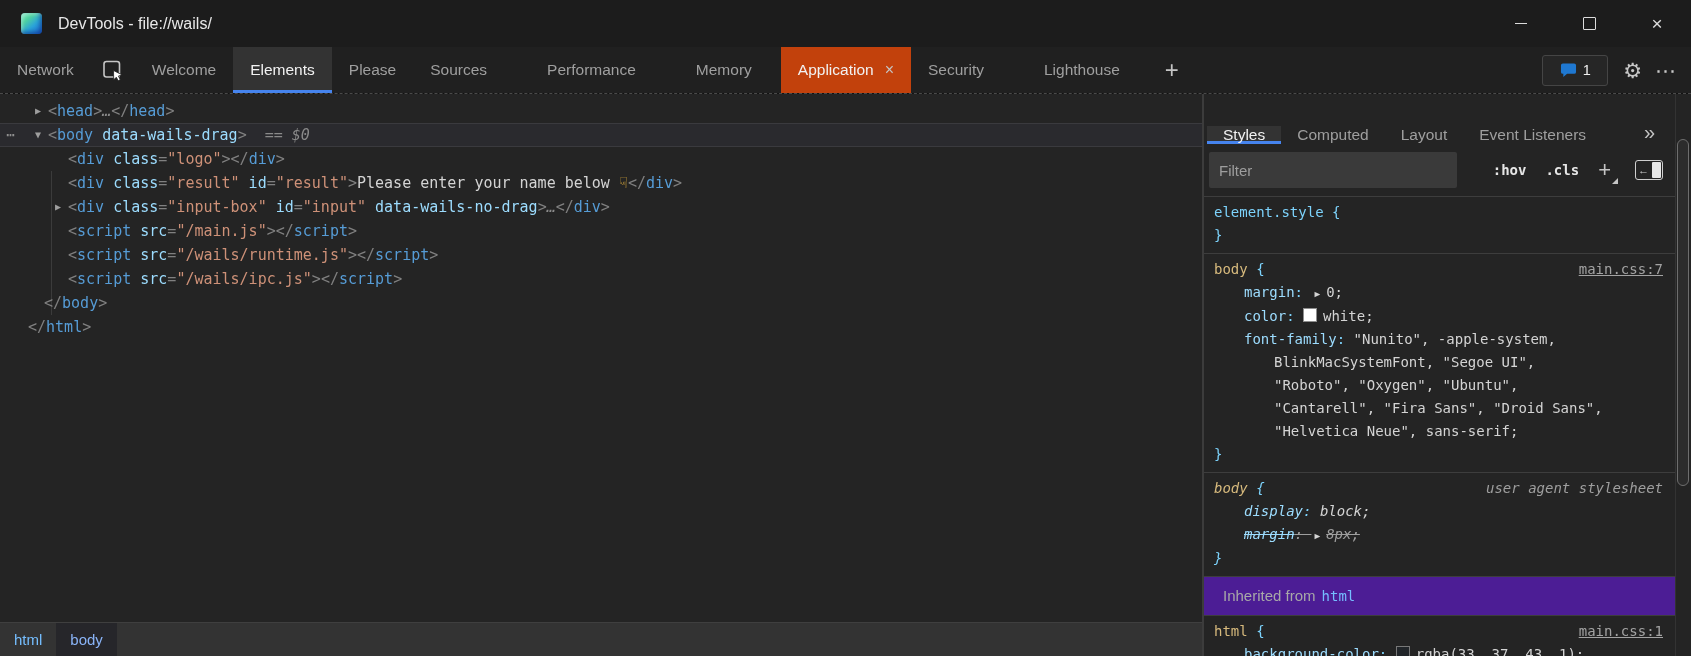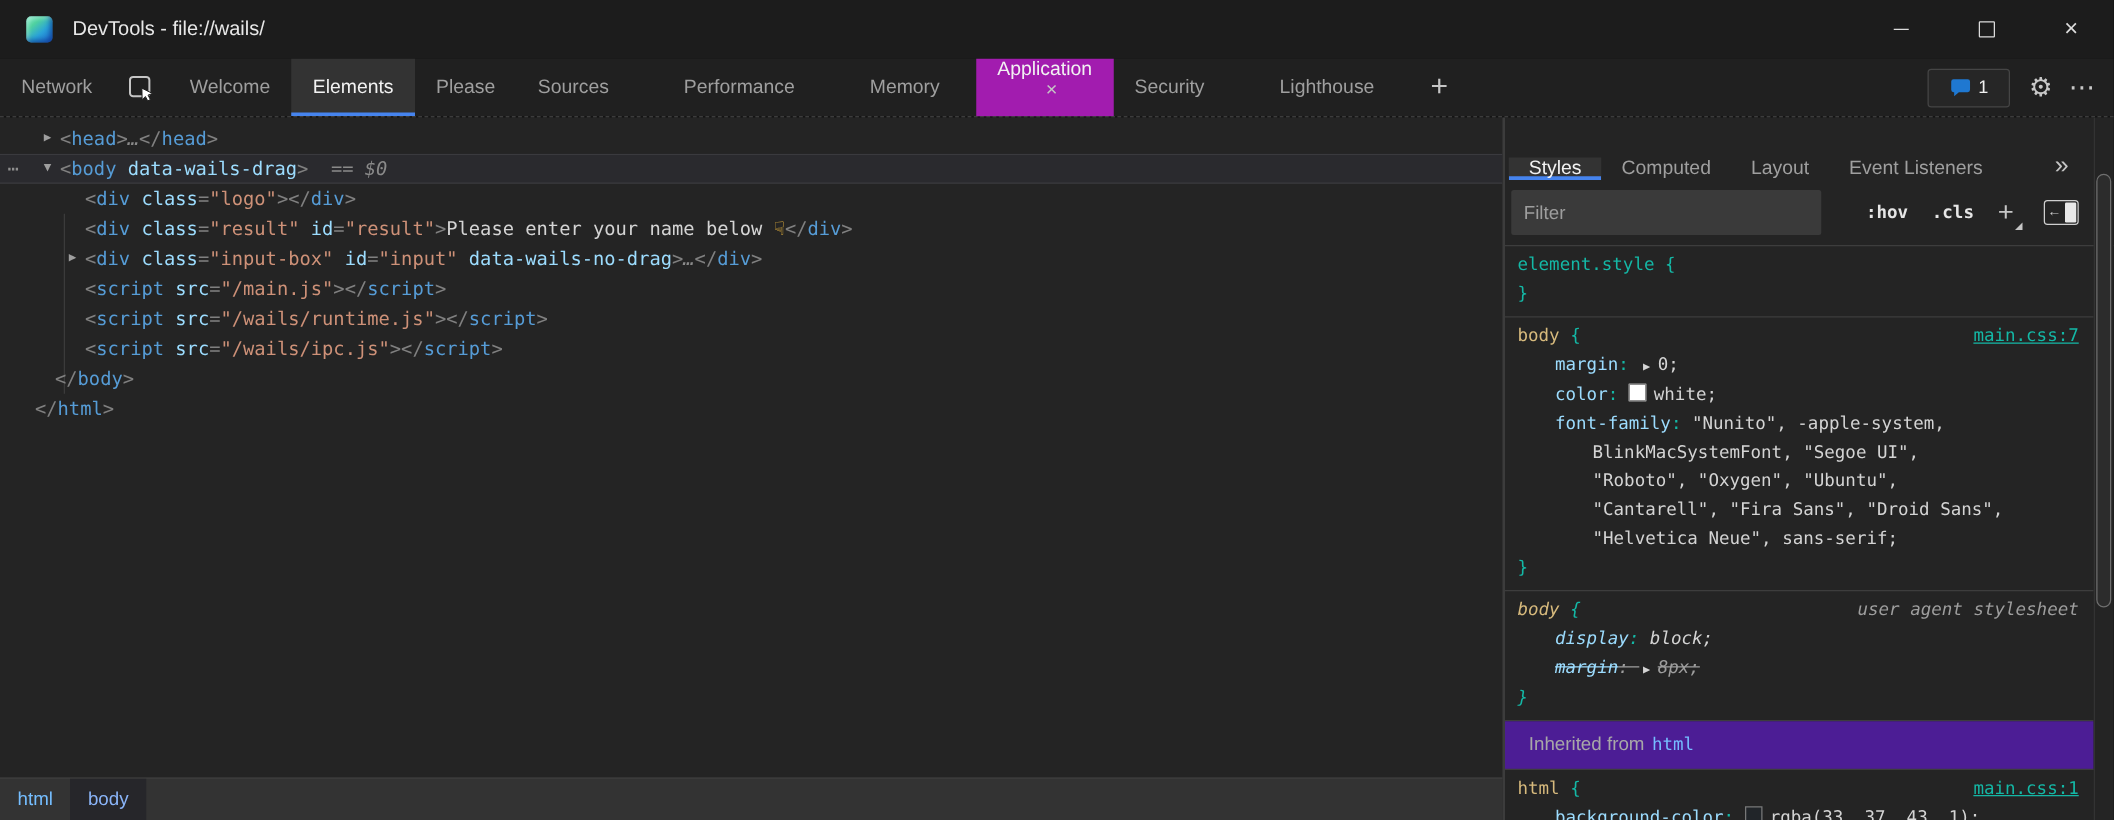--- a/index.html
+++ b/index.html
@@ -16,21 +16,21 @@
   .winbtn{width:68px;height:47px;display:flex;align-items:center;justify-content:center;color:#dcdcdc;}
   .glyph-min{display:block;width:12px;height:1.5px;background:#dcdcdc;}
   .glyph-max{display:block;width:11px;height:11px;border:1.2px solid #dcdcdc;border-radius:1px;}
   .glyph-close{font-size:19px;line-height:1;}
   
   .tabbar{position:absolute;left:0;top:47px;width:1691px;height:46px;background:#202020;
           display:flex;align-items:stretch;}
   .inspect-btn{width:44px;display:flex;align-items:center;justify-content:center;}
   .tab{padding:0 17px;display:flex;align-items:center;color:#9f9f9f;font-size:15.5px;white-space:nowrap;}
   .tab.active{background:#333333;color:#f2f2f2;box-shadow:inset 0 -3px 0 #4684ee;}
-  .tab.hl{background:#a21caf;color:#f2f2f2;flex-direction:column;}
+  .tab.hl{background:#c2410c;color:#f2f2f2;}
   .tab-close{margin-left:11px;color:#c5c5c5;font-size:16px;line-height:1;}
   .plus-btn{display:flex;align-items:center;color:#c5c5c5;font-size:24px;font-weight:300;padding:0 14px;margin-left:14px;}
   .tb-spacer{flex:1;}
   .msg-badge{align-self:center;height:29px;min-width:50px;border:1px solid #454545;border-radius:3px;
              background:#262626;display:flex;align-items:center;justify-content:center;gap:6px;padding:0 7px;}
   .msg-badge svg{display:block;}
   .msg-count{color:#f0f0f0;font-size:14.5px;}
   .gear-btn{align-self:center;margin-left:15px;color:#c8c8c8;font-size:21px;line-height:1;}
   .more-btn{align-self:center;margin:0 14px 0 13px;color:#c8c8c8;font-size:21px;letter-spacing:1px;line-height:1;}
   
@@ -75,28 +75,28 @@
   .panel-toggle .larrow{color:#cfcfcf;font-size:11px;margin-left:2px;line-height:1;}
   
   .styles-content{font-family:"DejaVu Sans Mono", monospace;font-size:14px;line-height:23px;
                   width:calc(100% - 16px);}
   .sec{border-bottom:1px solid #3d3d3d;padding:4px 12px 6px 10px;}
   .sec.italic{font-style:italic;}
   .sec-hdr{display:flex;justify-content:space-between;white-space:pre;}
   .sec-line{white-space:pre;}
   .ind1{padding-left:30px;}
   .ind2{padding-left:60px;}
-  .tk-sel{color:#d7ba7d}.tk-prop{color:#9cdcfe}.tk-val{color:#d4d4d4}.tk-pln{color:#14b8a6}
+  .tk-sel{color:#d7ba7d}.tk-prop{color:#9cdcfe}.tk-val{color:#d4d4d4}.tk-pln{color:#7dd3fc}
   .tk-sprop{color:#9cdcfe;text-decoration:line-through}
   .tk-sval{color:#9e9e9e;text-decoration:line-through}
   .tk-tri{color:#d4d4d4;font-size:9.5px;margin:0 6px 0 3px;}
   .sw{display:inline-block;width:12px;height:12px;margin-right:6px;vertical-align:-1px;}
   .sw-w{border:1px solid #8e8e8e;}
   .sw-d{border:1px solid #787878;}
-  .src-link{color:#14b8a6;text-decoration:underline;}
+  .src-link{color:#a3a3a3;text-decoration:underline;}
   .src-ua{color:#9e9e9e;font-style:italic;}
   .inh{border-bottom:1px solid #3d3d3d;background:#4c1d95;padding:7px 19px;
        font-family:"Liberation Sans", sans-serif;font-size:15px;color:#a8a8a8;}
   .inh-link{font-family:"DejaVu Sans Mono", monospace;color:#75beff;font-size:14px;margin-left:6px;}
   
   .sscroll{position:absolute;right:0;top:0;width:15px;height:100%;background:#242424;border-left:1px solid #333;}
   .sthumb{position:absolute;left:1px;top:45px;width:12px;height:347px;background:#2c2c2c;
           border:1px solid #6e6e6e;border-radius:7px;box-sizing:border-box;}
 </style>
 </head>

